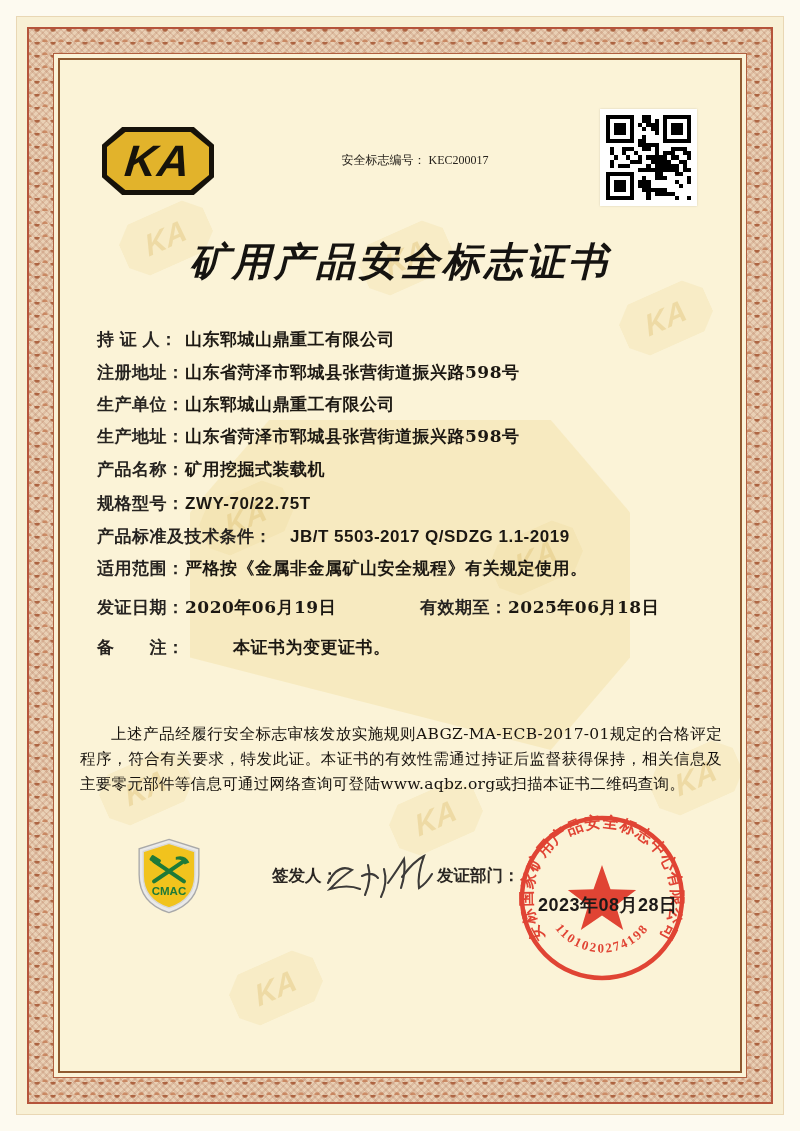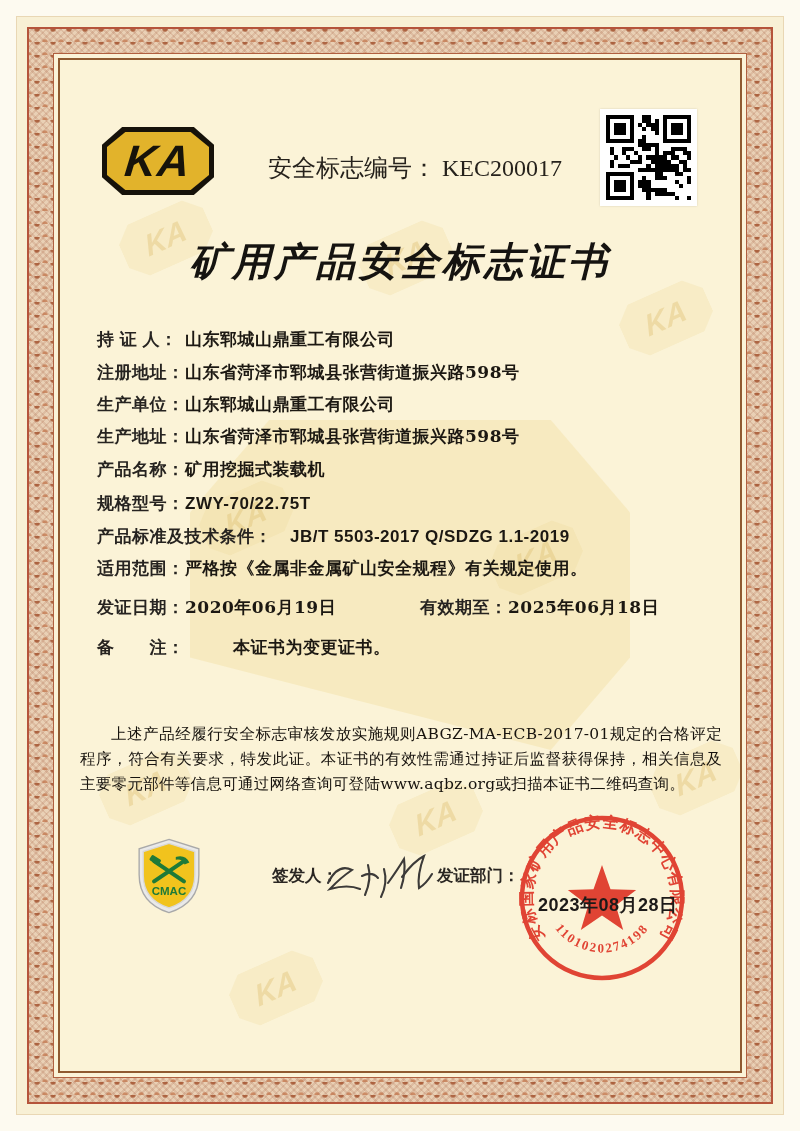--- a/index.html
+++ b/index.html
@@ -41,21 +41,21 @@
   
   .ka-logo { position:absolute; left:42px; top:67px; width:112px; height:68px;
     clip-path:polygon(18% 0,82% 0,100% 26%,100% 74%,82% 100%,18% 100%,0 74%,0 26%);
     background:#16120a; display:flex; align-items:center; justify-content:center; }
   .ka-logo .inner { position:absolute; inset:5px;
     clip-path:polygon(18% 0,82% 0,100% 26%,100% 74%,82% 100%,18% 100%,0 74%,0 26%);
     background:#e2b32b; }
   .ka-logo .txt { position:relative; font-size:44px; font-weight:900; font-style:italic;
     color:#17130a; letter-spacing:1px; transform:skewX(-6deg); line-height:1; }
   .serial-line { position:absolute; left:0; right:0; top:92px; text-align:center;
-    font-family:"Liberation Serif", serif; font-size:24px; color:#26221c; padding-left:30px; }
+    font-family:"Liberation Serif", serif; font-size:12px; color:#26221c; padding-left:30px; }
   .qr-box { position:absolute; left:540px; top:49px; width:97px; height:97px;
     background:#ffffff; display:flex; align-items:center; justify-content:center;
     box-shadow:0 0 2px rgba(0,0,0,.15); }
   .qr-box svg { width:85px; height:85px; }
 
   
   .title { position:absolute; left:0; right:0; top:175px; text-align:center;
     font-family:"Liberation Serif", serif; font-size:39px; font-weight:900;
     color:#151310; letter-spacing:3px;font-style:italic; }
 

